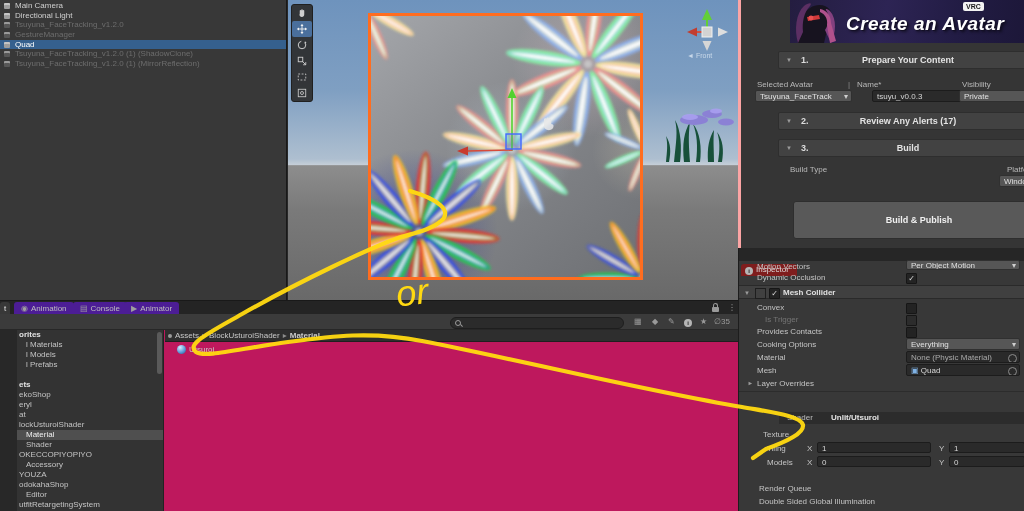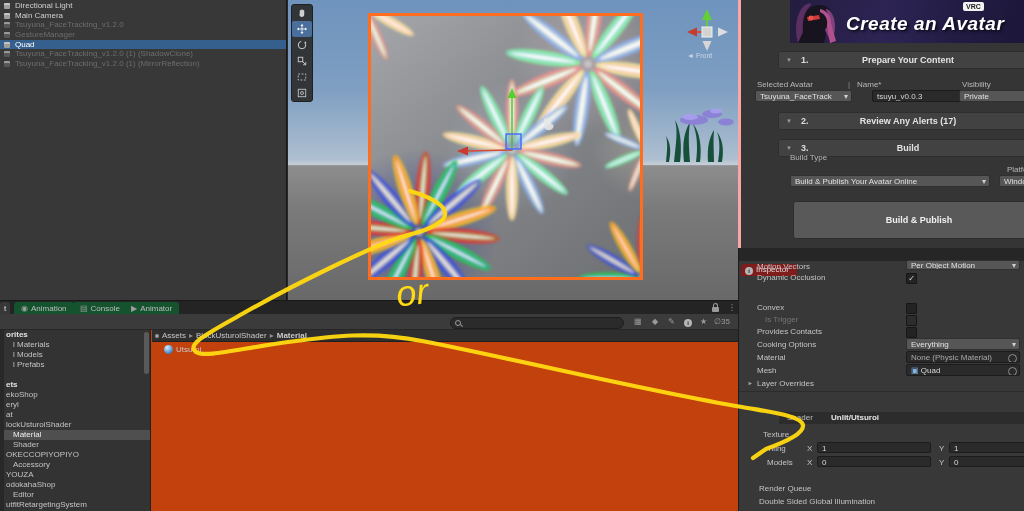--- a/index.html
+++ b/index.html
@@ -22,30 +22,30 @@
     background:
       radial-gradient(120px 120px at 80% 18%, rgba(255,215,225,.30), transparent 62%),
       radial-gradient(110px 110px at 52% 50%, rgba(218,235,255,.28), transparent 60%),
       radial-gradient(135px 135px at 16% 83%, rgba(32,42,150,.55), transparent 62%),
       radial-gradient(80px 80px at 100% 52%, rgba(255,240,200,.22), transparent 60%),
       linear-gradient(140deg,#a4a6aa 0%,#87898d 45%,#6e7074 100%)}
   .gizmo-label{position:absolute;left:399px;top:52px;color:rgba(225,235,245,.75);font-size:7px}
   .gizmo-label::before{content:"◄ "}
   
   .btabs{position:absolute;left:0;top:300px;width:740px;height:14px;background:#242424;border-top:1px solid #191919;box-sizing:border-box}
-  .btab{position:absolute;top:1px;height:13px;line-height:13px;padding:0 7px;color:#bdbdbd;background:#14532d;border-radius:3px 3px 0 0}
+  .btab{position:absolute;top:1px;height:13px;line-height:13px;padding:0 7px;color:#bdbdbd;background:#4c1d95;border-radius:3px 3px 0 0}
   .btab.active{background:#383838;color:#e0e0e0}
   .btab .tico{margin-right:3px;color:#9f9f9f}
   .g-anim::before{content:"◉"}.g-cons::before{content:"▤"}.g-antr::before{content:"▶"}
   .ptoolbar{position:absolute;left:0;top:314px;width:740px;height:16px;background:#3b3b3b;border-bottom:1px solid #272727;box-sizing:border-box}
   .search{position:absolute;left:450px;top:3px;width:172px;height:10px;background:#2b2b2b;border:1px solid #1e1e1e;border-radius:6px}
   .mag{position:absolute;left:4px;top:2px;width:4px;height:4px;border:1px solid #9a9a9a;border-radius:50%}
   .mag::after{content:"";position:absolute;left:4px;top:4px;width:3px;height:1px;background:#9a9a9a;transform:rotate(45deg)}
   .ticon{position:absolute;top:3px;color:#9a9a9a;font-size:8px}
-  .pbody{position:absolute;left:4px;top:330px;width:740px;height:181px;background:#c2410c}
+  .pbody{position:absolute;left:17px;top:330px;width:740px;height:181px;background:#be185d}
   .ptree{position:absolute;left:0;top:0;width:147px;height:181px;background:#333333;border-right:1px solid #222;overflow:hidden;box-sizing:border-box}
   .trow{height:10px;line-height:10px;padding-left:2px;white-space:nowrap;color:#c4c4c4}
   .trow.hdr{color:#e2e2e2;font-weight:bold}
   .trow.ind{padding-left:9px}
   .trow.sel{background:#4f4f4f;color:#efefef}
   .scrollv{position:absolute;right:1px;top:2px;width:5px;height:42px;background:#5a5a5a;border-radius:3px}
   .pcontent{position:absolute;left:148px;top:0;width:592px;height:181px}
   .crumbbar{position:absolute;left:0;top:0;width:100%;height:12px;background:#2e2e2e;border-bottom:1px solid #1f1f1f;line-height:12px;box-sizing:border-box;padding-left:10px;color:#c9c9c9}
   .crumb-sep{color:#8d8d8d;padding:0 3px}.crumb-sep::before{content:"▸"}
   .dotico{position:absolute;left:3px;top:4px;width:4px;height:4px;border-radius:50%;background:#9a9a9a}
@@ -92,22 +92,22 @@
   .lock{position:relative;display:inline-block;width:7px;height:5px;background:#9a9a9a;border-radius:1px;vertical-align:0}
   .lock::before{content:"";position:absolute;left:1px;top:-4px;width:3px;height:3px;border:1px solid #9a9a9a;border-bottom:none;border-radius:3px 3px 0 0}
   .overlay{position:absolute;left:0;top:0;width:1024px;height:511px;pointer-events:none;z-index:50}
 </style>
 </head>
 <body>
 
 <div class="page">
 
   <div class="hier">
+    <div class="hrow"><span class="go"></span><span>Main Camera</span></div>
     <div class="hrow"><span class="go"></span><span>Directional Light</span></div>
-    <div class="hrow"><span class="go"></span><span>Main Camera</span></div>
     <div class="hrow dim"><span class="go"></span><span>Tsuyuna_FaceTracking_v1.2.0</span></div>
     <div class="hrow dim"><span class="go"></span><span>GestureManager</span></div>
     <div class="hrow sel"><span class="go"></span><span>Quad</span></div>
     <div class="hrow dim"><span class="go"></span><span>Tsuyuna_FaceTracking_v1.2.0 (1) (ShadowClone)</span></div>
     <div class="hrow dim"><span class="go"></span><span>Tsuyuna_FaceTracking_v1.2.0 (1) (MirrorReflection)</span></div>
   </div>
 
   <div class="scene">
     <div class="toolcol">
       <div class="tool">
@@ -656,38 +656,43 @@
       <span class="num">2.</span>
       <span class="ttl">Review Any Alerts (17)</span>
     </div>
 
     <div class="sechdr" style="top:139px">
       <span class="fold"></span>
       <span class="num">3.</span>
       <span class="ttl">Build</span>
     </div>
 
-    <span class="flabel" style="left:49px;top:153px">Build Type</span>
+    <span class="flabel" style="left:49px;top:165px">Build Type</span>
     <span class="flabel" style="left:266px;top:165px">Platform</span>
-    <div class="dd" style="left:49px;top:175px;width:200px"><span>Build &amp; Publish Your Avatar Online</span></div>
     <div class="dd" style="left:258px;top:175px;width:58px"><span>Windows</span></div>
     <div class="bigbtn" style="left:52px;top:201px;width:250px;height:36px;line-height:36px"><span>Build &amp; Publish</span></div>
   </div>
 
   <div class="insp">
     <div class="itabbar">
       <div class="itab"><span class="info"></span><span>Inspector</span></div>
     </div>
 
     <span class="ilabel" style="top:14px">Motion Vectors</span>
     <div class="dd ival" style="top:12px;width:114px;height:10px;line-height:10px"><span>Per Object Motion</span></div>
 
     <span class="ilabel" style="top:25px">Dynamic Occlusion</span>
     <span class="cb on" style="left:167px;top:25px"></span>
 
+    <div class="comp-hdr" style="top:37px">
+      <span class="fold" style="position:absolute;left:5px;color:#9b9b9b"></span>
+      <span class="gridico"></span>
+      <span class="cb on" style="left:30px;top:2px"></span>
+      <b style="position:absolute;left:44px;color:#e0e0e0">Mesh Collider</b>
+    </div>
 
     <span class="ilabel" style="top:55px">Convex</span>
     <span class="cb" style="left:167px;top:55px"></span>
     <span class="ilabel dim" style="top:67px;left:26px">Is Trigger</span>
     <span class="cb dim" style="left:167px;top:67px"></span>
     <span class="ilabel" style="top:79px">Provides Contacts</span>
     <span class="cb" style="left:167px;top:79px"></span>
 
     <span class="ilabel" style="top:92px">Cooking Options</span>
     <div class="dd ival" style="top:90px;width:114px"><span>Everything</span></div>

